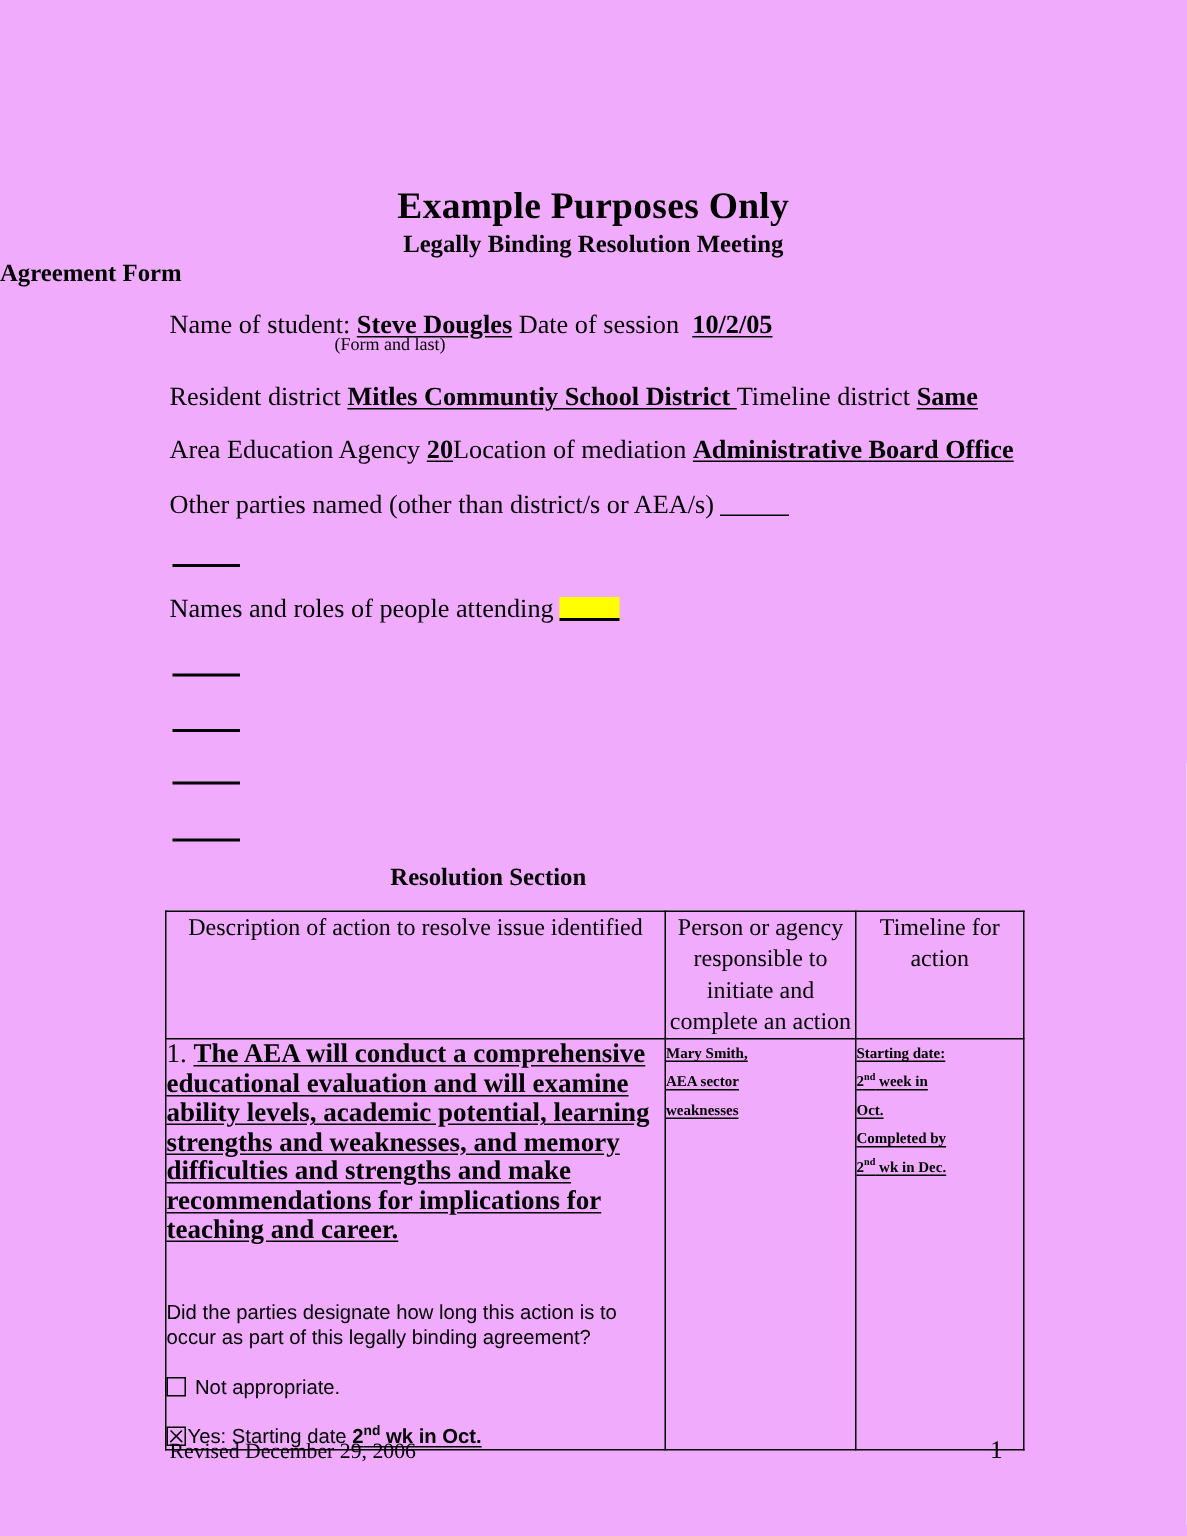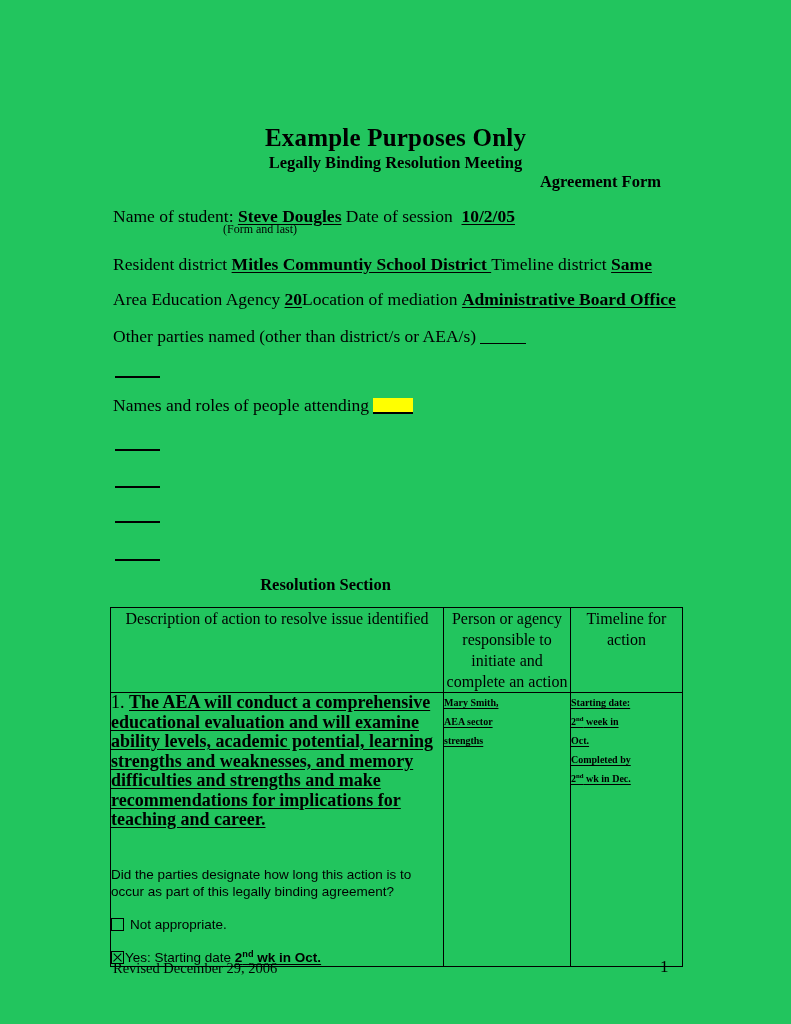--- a/index.html
+++ b/index.html
@@ -15,21 +15,21 @@
     font-family: "Liberation Serif", "DejaVu Serif", serif;
     color: #000000;
     overflow: hidden;
   }
 
   .page {
     position: absolute;
     left: 0; top: 0;
     width: 791px;
     height: 1024px;
-    background: #22c55e;
+    background: #f0abfc;
   }
 
   
   .doc-title {
     position: absolute;
     left: 0; top: 124px;
     width: 791px;
     text-align: center;
     font-size: 25px;
     font-weight: bold;
@@ -40,21 +40,21 @@
     left: 0; top: 153px;
     width: 791px;
     text-align: center;
     font-size: 16.5px;
     font-weight: bold;
   }
   .doc-subtitle-2 {
     position: absolute;
     left: 0; top: 172px;
     width: 661px;
-    text-align: right;
+    text-align: left;
     font-size: 16.5px;
     font-weight: bold;
   }
 
   
   .formline {
     position: absolute;
     left: 113px;
     font-size: 17.5px;
     line-height: 22px;
@@ -287,21 +287,21 @@
 
           <div class="opt-row">
             <span class="chk chk-x"></span>
             <span class="opt-label-tight"><span>Yes: Starting date</span> <span class="bold-ul"><span>2</span><sup>nd</sup><span> wk in Oct.</span></span></span>
           </div>
         </td>
 
         <td class="cell-side">
           <div class="side-ul">Mary Smith,</div>
           <div class="side-ul">AEA sector</div>
-          <div class="side-ul">strengths</div>
+          <div class="side-ul">weaknesses</div>
         </td>
 
         <td class="cell-side">
           <div class="side-ul">Starting date:</div>
           <div class="side-ul"><span>2</span><sup>nd</sup><span> week in</span></div>
           <div class="side-ul">Oct.</div>
           <div class="side-ul">Completed by</div>
           <div class="side-ul"><span>2</span><sup>nd</sup><span> wk in Dec.</span></div>
         </td>
       </tr>

